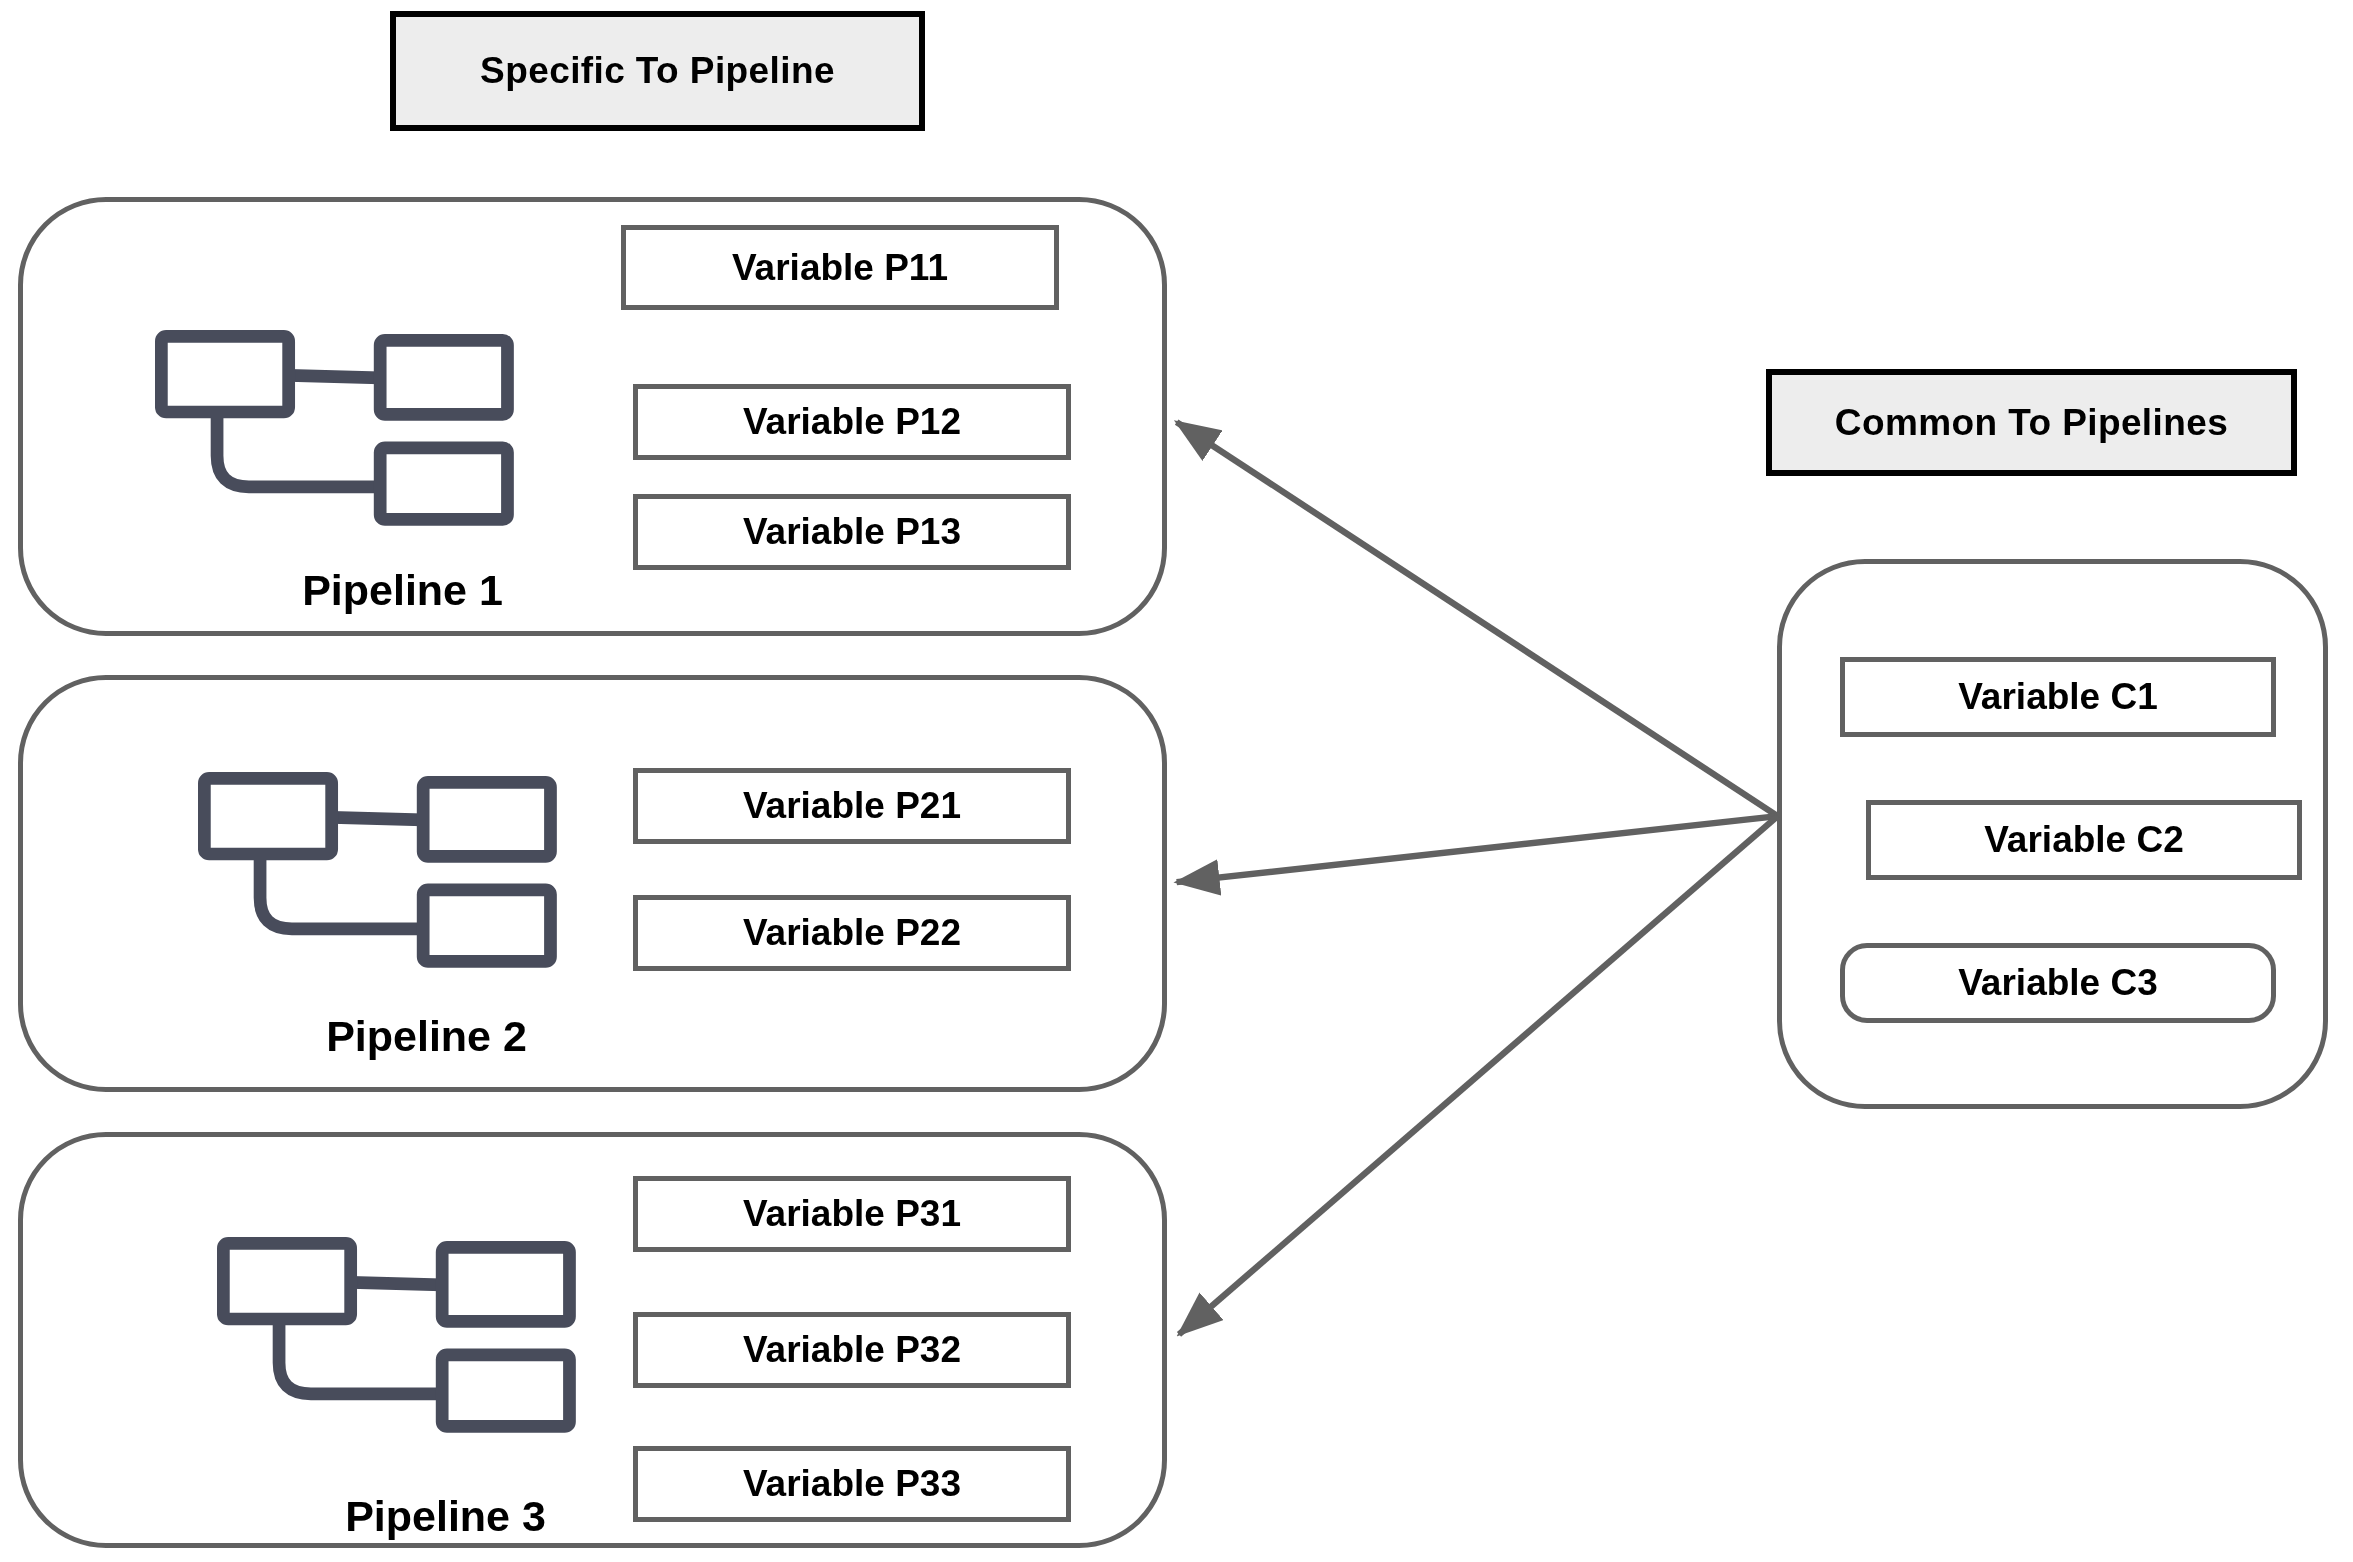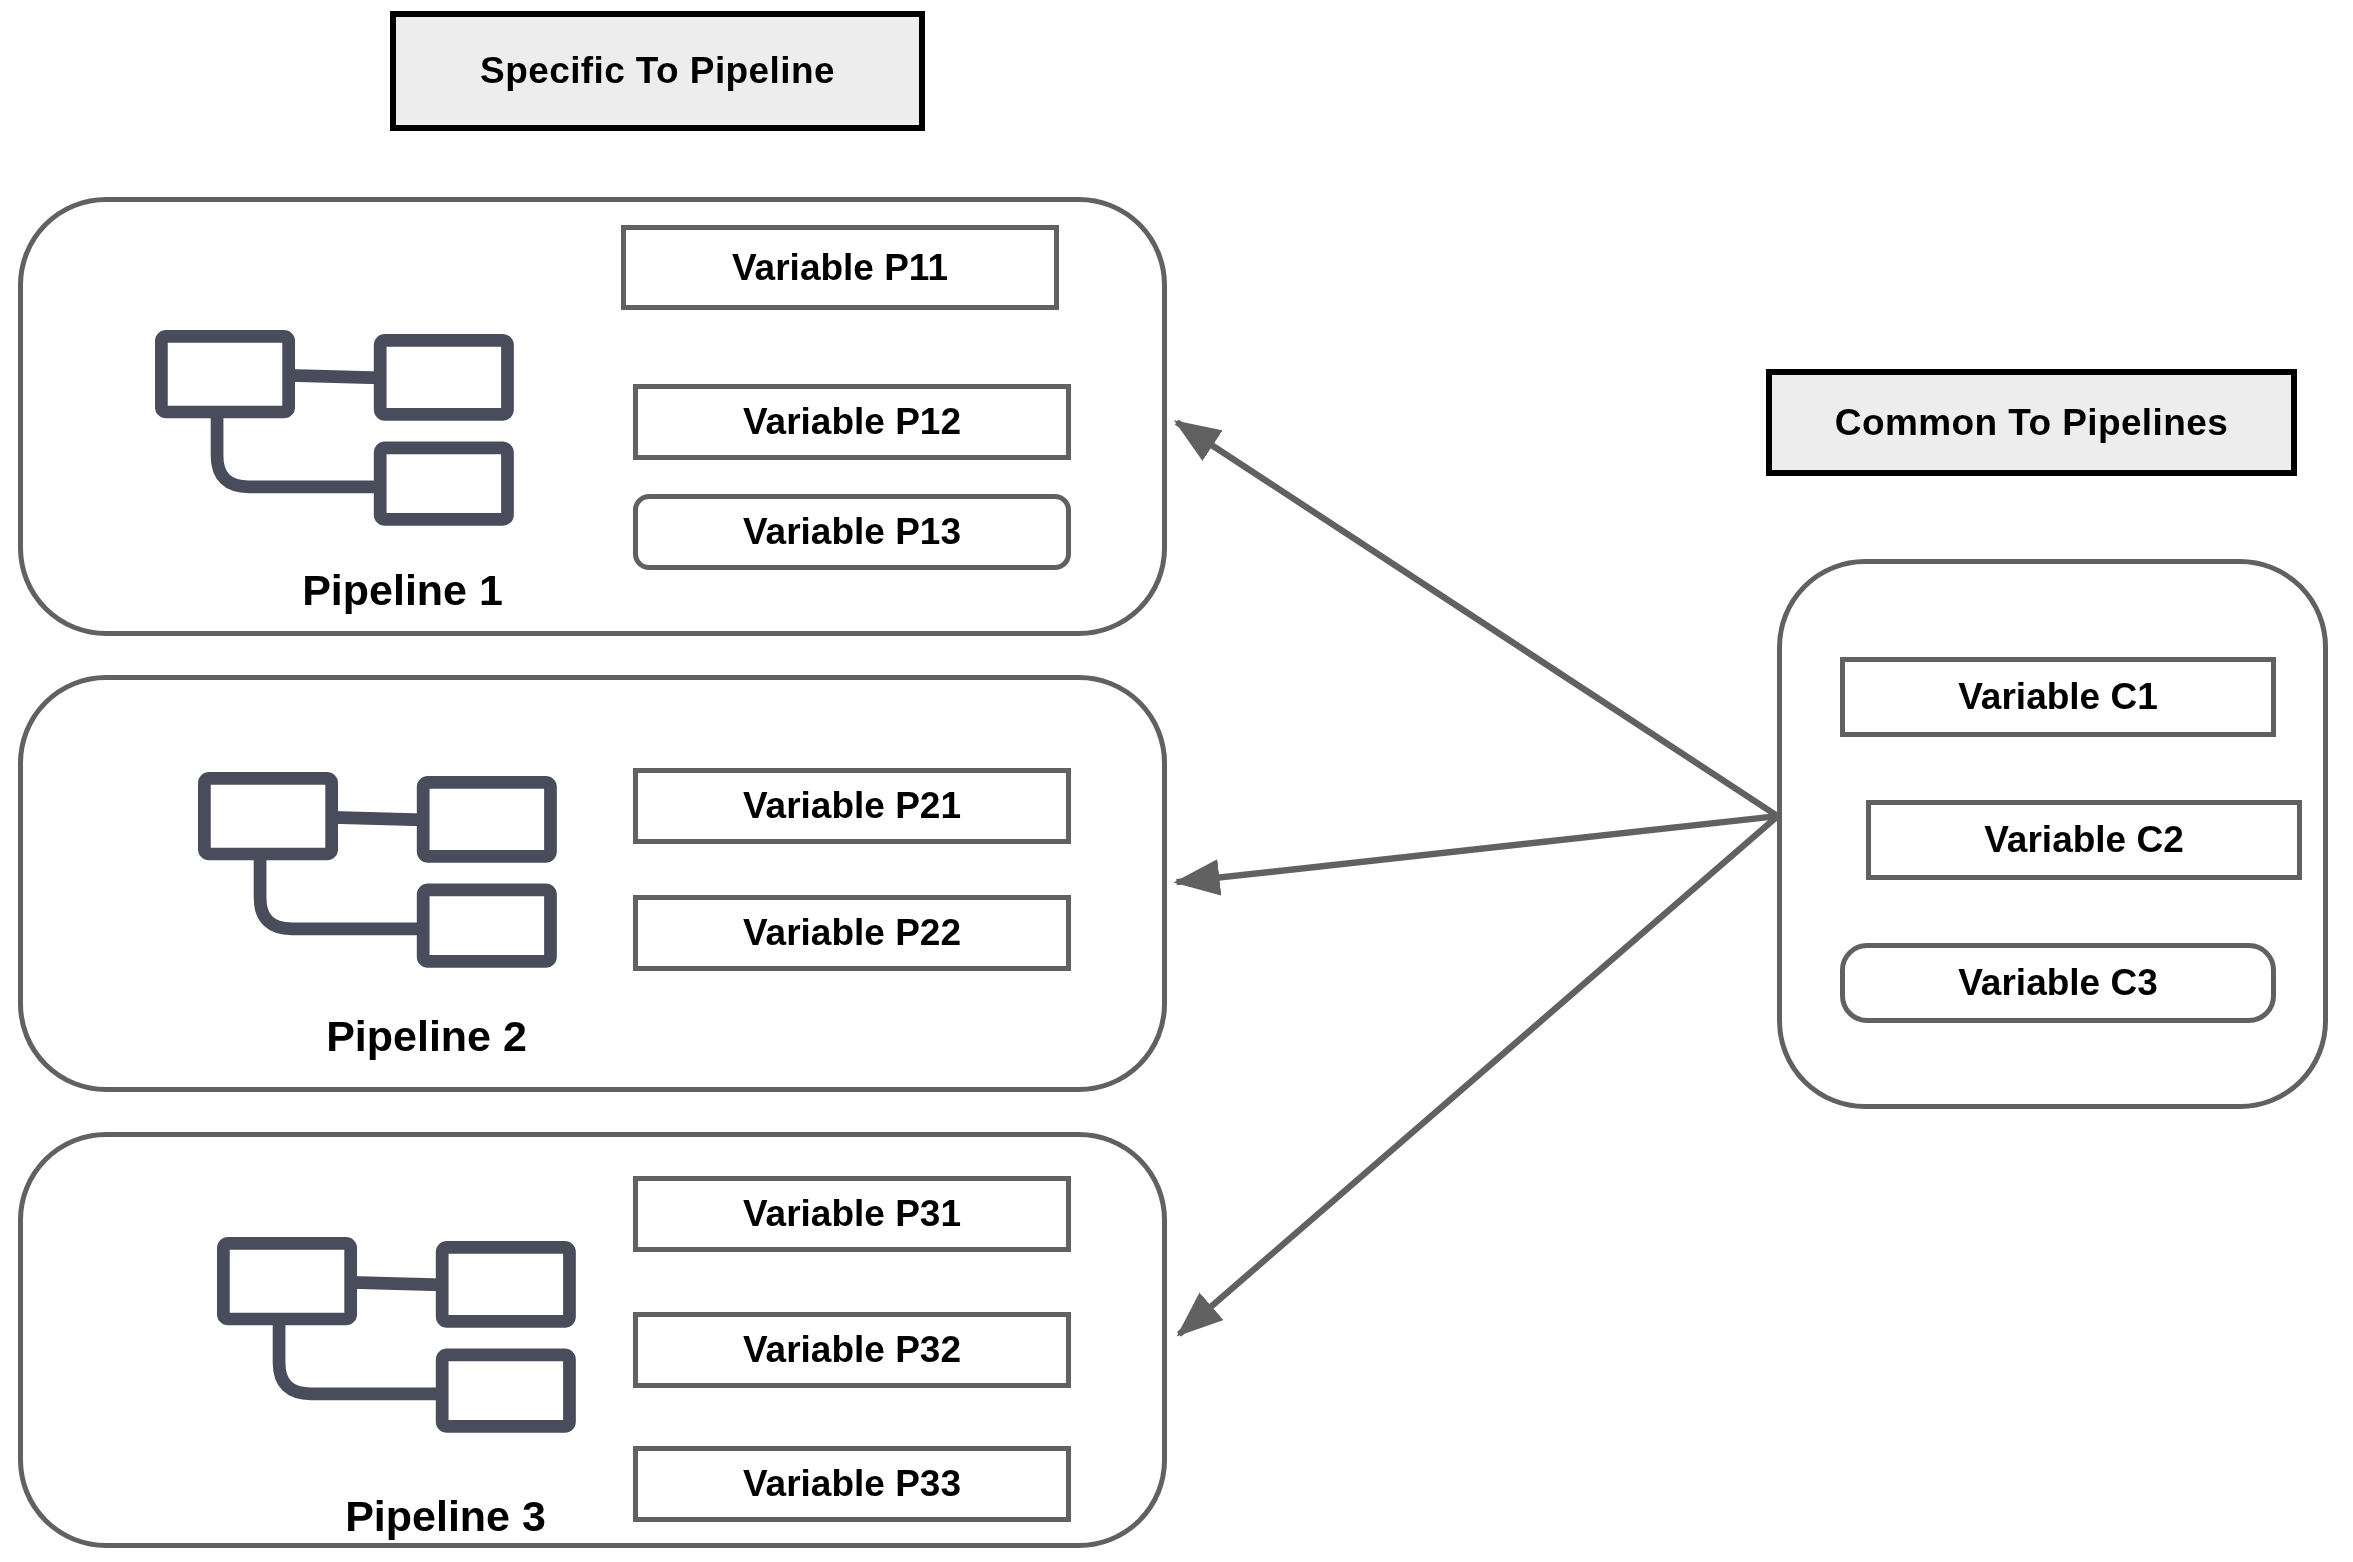--- a/index.html
+++ b/index.html
@@ -32,21 +32,21 @@
   #c-p1{left:17.5px;top:197px;width:1149px;height:439px;}
   #c-p2{left:17.5px;top:675px;width:1149px;height:417px;}
   #c-p3{left:17.5px;top:1132px;width:1149px;height:416px;}
   #c-common{left:1777px;top:559px;width:551px;height:550px;}
   
   #h-specific{left:390px;top:11px;width:535px;height:120px;}
   #h-common{left:1766px;top:369px;width:531px;height:107px;}
   
   #v-p11{left:621px;top:225px;width:438px;height:85px;}
   #v-p12{left:633px;top:360px;width:438px;height:76px;margin-top:24px;}
-  #v-p13{left:633px;top:494px;width:438px;height:76px;border-radius:16px;}
+  #v-p13{left:633px;top:494px;width:438px;height:76px;}
   #v-p21{left:633px;top:768px;width:438px;height:76px;}
   #v-p22{left:633px;top:895px;width:438px;height:76px;}
   #v-p31{left:633px;top:1176px;width:438px;height:76px;}
   #v-p32{left:633px;top:1312px;width:438px;height:76px;}
   #v-p33{left:633px;top:1446px;width:438px;height:76px;}
   
   #v-c1{left:1840px;top:657px;width:436px;height:80px;}
   #v-c2{left:1840px;top:800px;width:436px;height:80px;margin-left:26px;}
   #v-c3{left:1840px;top:943px;width:436px;height:80px;border-radius:27px;}
   

